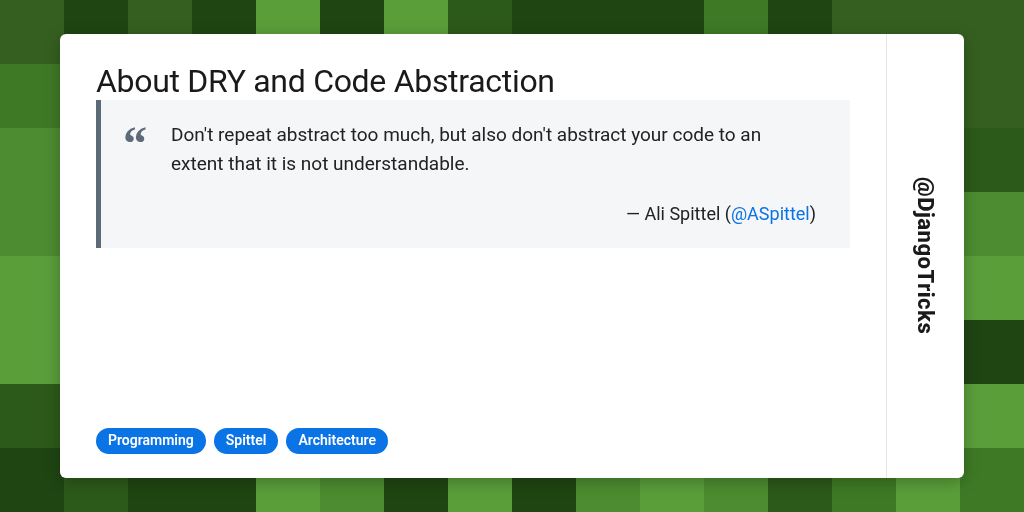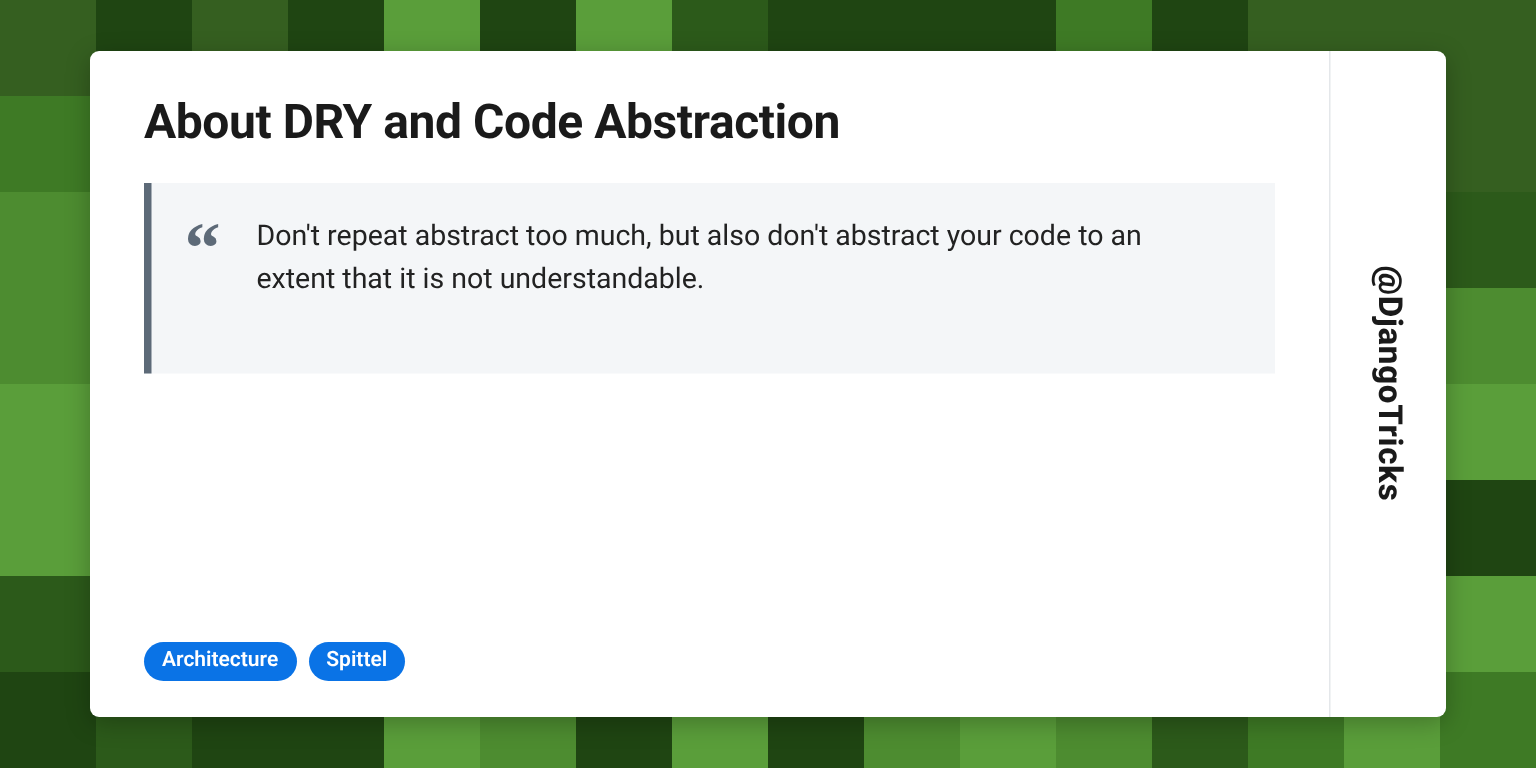--- a/index.html
+++ b/index.html
@@ -26,24 +26,23 @@
     display: flex;
   }
   .main {
     flex: 1;
     padding: 28px 36px 24px 36px;
     display: flex;
     flex-direction: column;
   }
   .title {
     font-size: 32px;
-    font-weight: 700;
+    font-weight: 400;
     color: #1a1a1a;
     letter-spacing: -0.3px;
-    margin-bottom: 22px;
   }
   .quote-box {
     background: #f4f6f8;
     border-left: 5px solid #5d6a78;
     padding: 20px 28px 24px 22px;
     position: relative;
     flex-shrink: 0;
   }
   .qmark {
     font-family: Georgia, "Times New Roman", serif;
@@ -235,24 +234,28 @@
     <div style="background: rgb(62, 122, 37);"></div>
   </div>
 
 <div class="card">
   <div class="main">
     <h1 class="title">About DRY and Code Abstraction</h1>
 
     <div class="quote-box">
       <span class="qmark">“</span>
       <p class="quote-text">Don't repeat abstract too much, but also don't abstract your code to an extent that it is not understandable.</p>
+      <div class="attribution">
+        <span>— Ali Spittel (</span><span class="at">@ASpittel</span><span>)</span>
+      </div>
     </div>
 
     <div class="tags">
+      <span class="tag">Programming</span>
+      <span class="tag">Spittel</span>
       <span class="tag">Architecture</span>
-      <span class="tag">Spittel</span>
     </div>
   </div>
 
   <div class="sidebar">
     <div class="handle">@DjangoTricks</div>
   </div>
 </div>
 
 </body></html>

